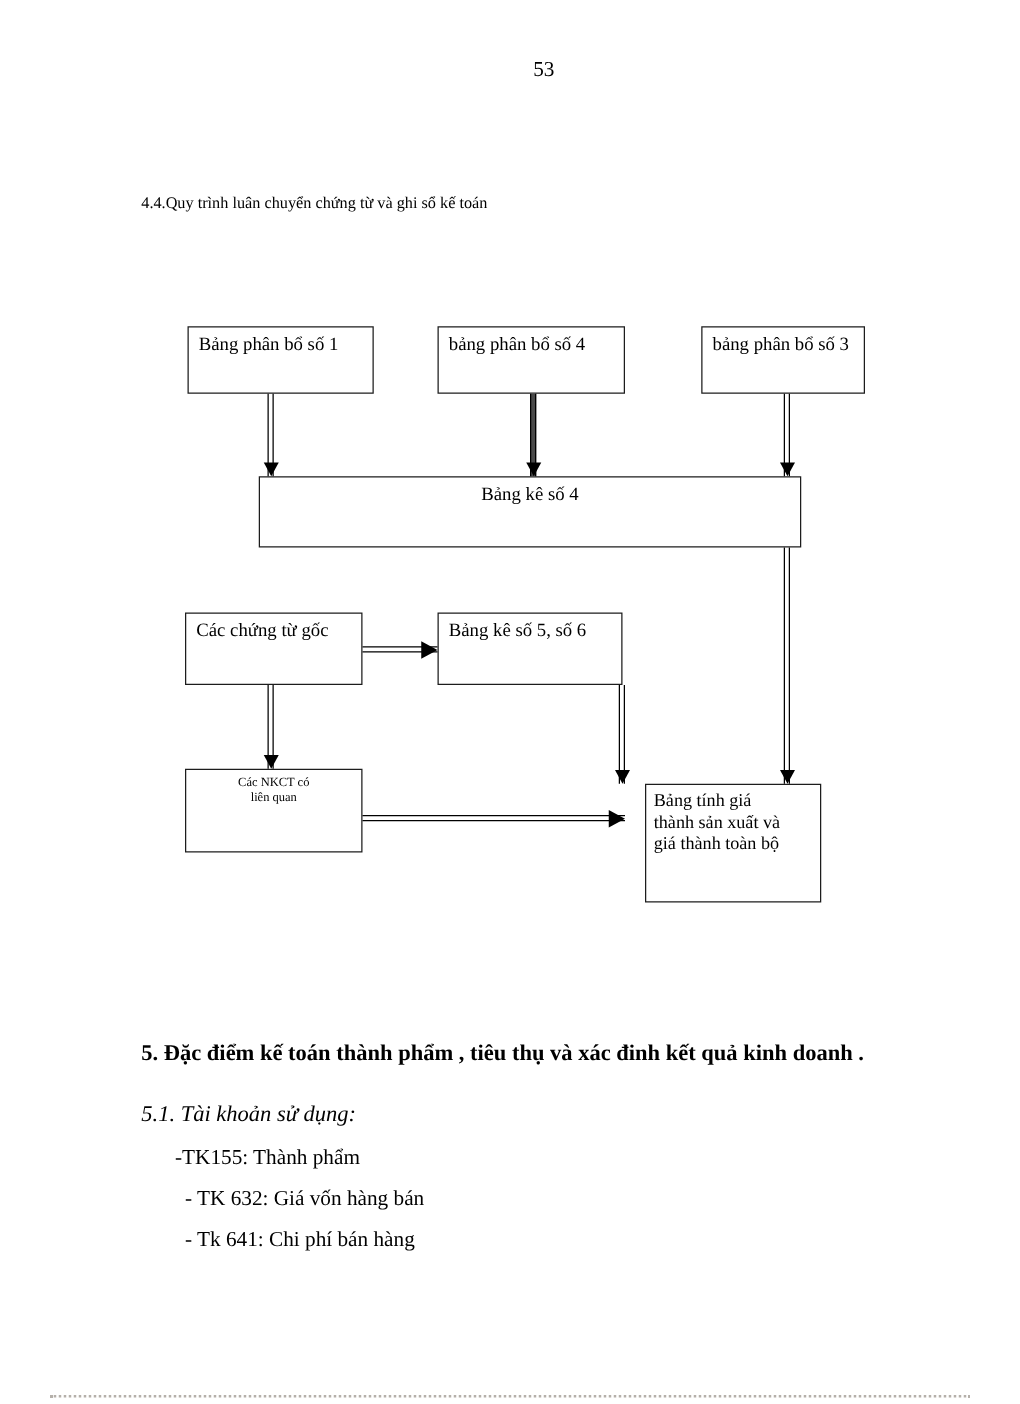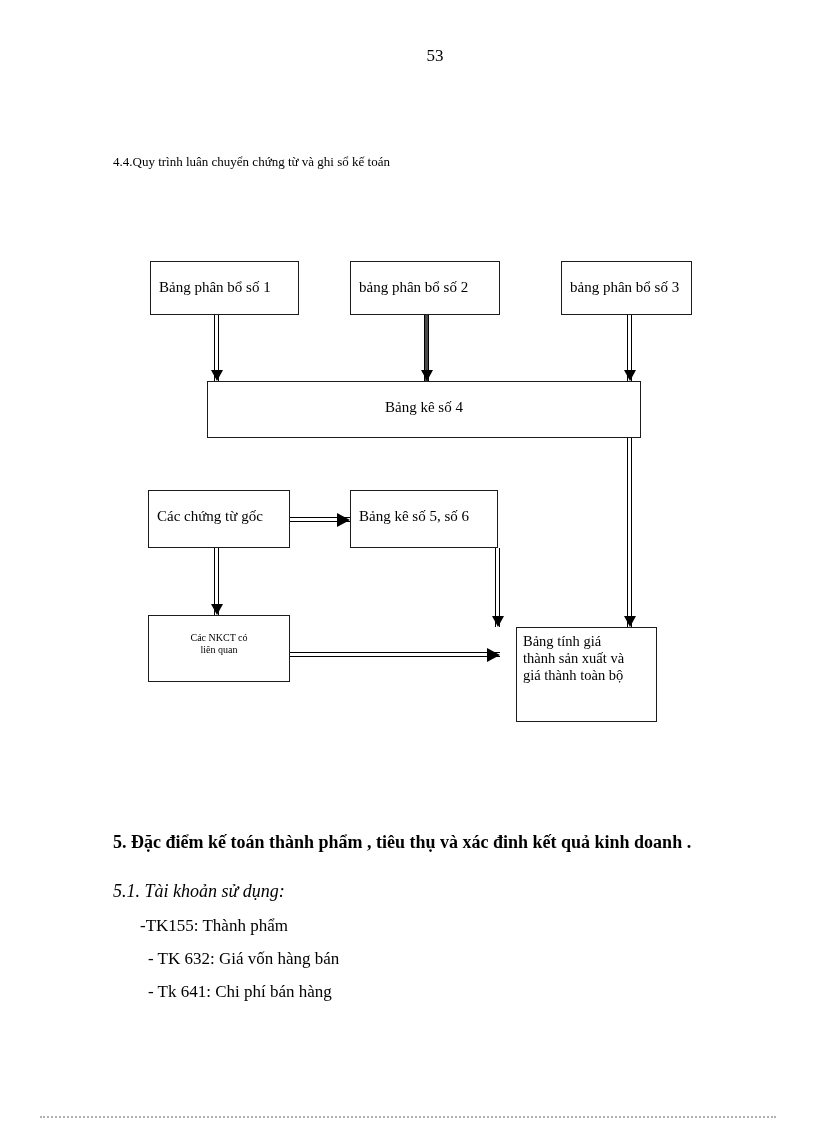--- a/index.html
+++ b/index.html
@@ -36,21 +36,21 @@
   }
 
   
   .fc-box {
     position: absolute;
     box-sizing: border-box;
     border: 1px solid #1c1c1c;
     background: #ffffff;
     font-size: 15px;
     line-height: 1.22;
-    padding: 16px 8px;
+    padding: 5px 8px;
   }
   .fc-box.center { text-align: center; }
   .fc-box.pre { white-space: pre-line; }
 
   .box-pb1 { left: 150px; top: 261px; width: 149px; height: 54px; }
   .box-pb2 { left: 350px; top: 261px; width: 150px; height: 54px; }
   .box-pb3 { left: 561px; top: 261px; width: 131px; height: 54px; }
   .box-bk4 { left: 207px; top: 381px; width: 434px; height: 57px; }
   .box-ctg { left: 148px; top: 490px; width: 142px; height: 58px; }
   .box-bk56 { left: 350px; top: 490px; width: 148px; height: 58px; }
@@ -137,21 +137,21 @@
 <body>
 
 <div class="page">
 
   <div class="abs page-number">53</div>
 
   <div class="abs heading-44">4.4.Quy trình luân chuyển chứng từ và ghi sổ kế toán</div>
 
   <div>
     <div class="fc-box box-pb1">Bảng phân bổ số 1</div>
-    <div class="fc-box box-pb2">bảng phân bổ số 2</div>
+    <div class="fc-box box-pb2">bảng phân bổ số 4</div>
     <div class="fc-box box-pb3">bảng phân bổ số 3</div>
     <div class="fc-box center box-bk4">Bảng kê số 4</div>
     <div class="fc-box box-ctg">Các chứng từ gốc</div>
     <div class="fc-box box-bk56">Bảng kê số 5, số 6</div>
     <div class="fc-box center pre box-nkct">Các NKCT có
 liên quan</div>
     <div class="fc-box pre box-btgt">Bảng tính giá
 thành sản xuất và
 giá thành toàn bộ</div>
 

